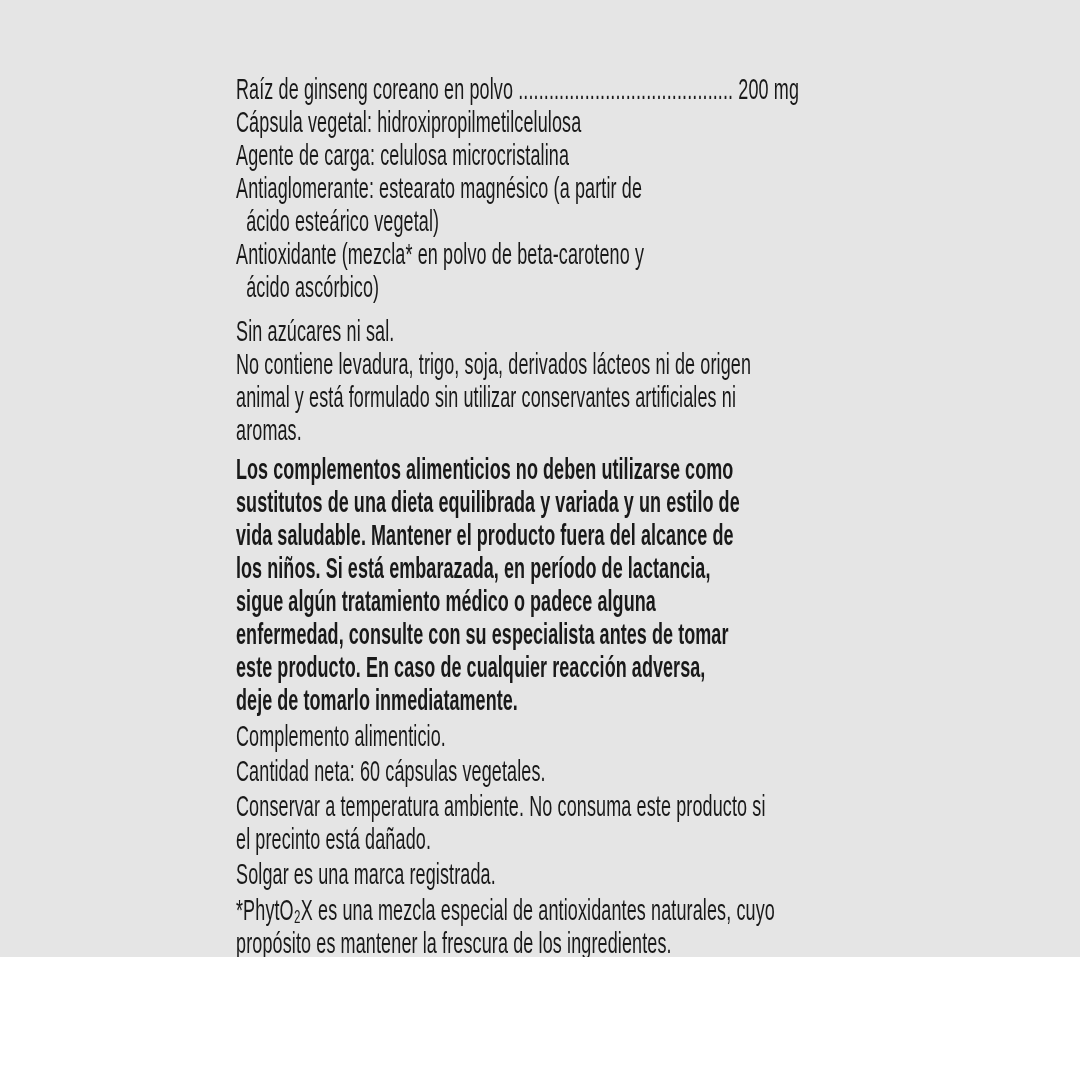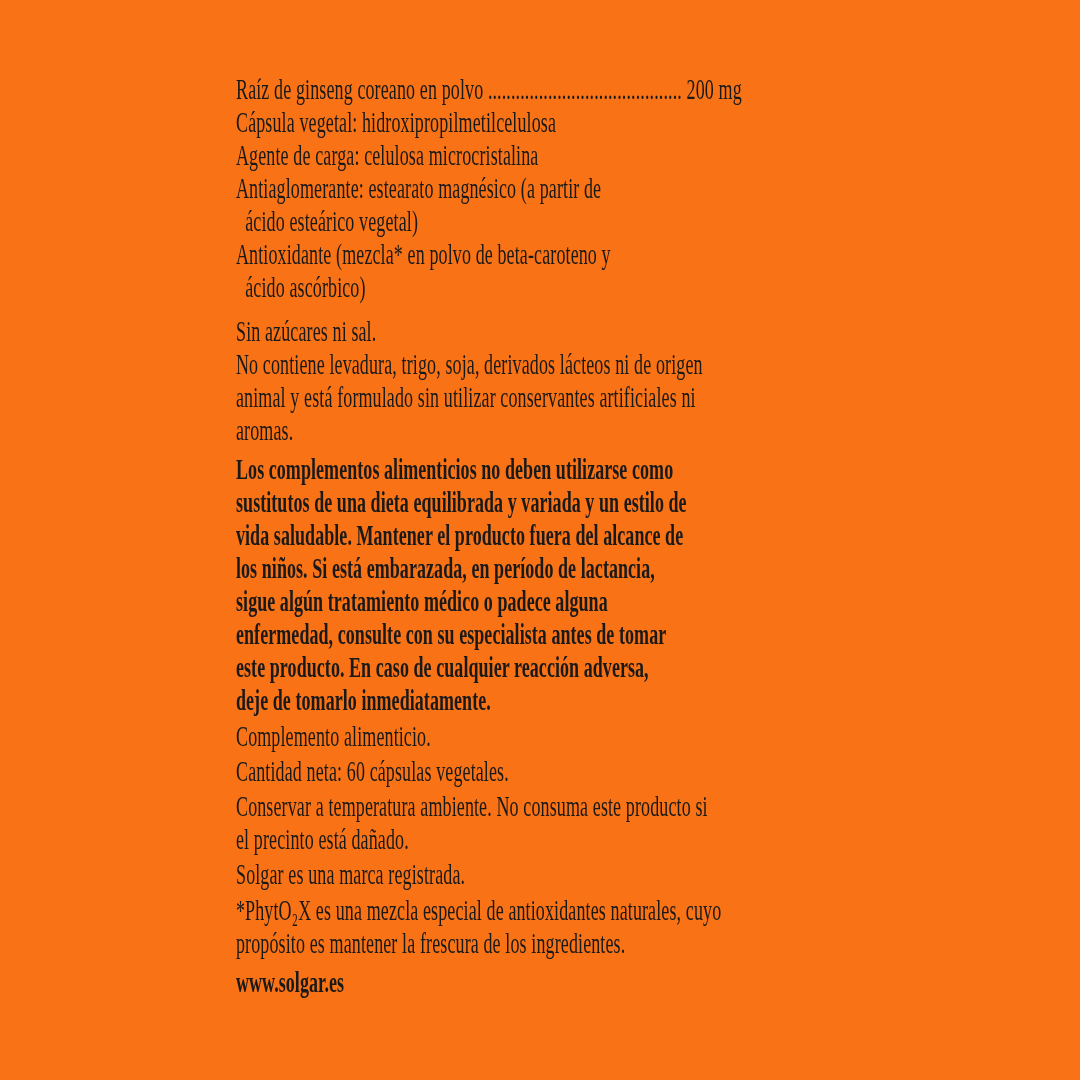--- a/index.html
+++ b/index.html
@@ -3,24 +3,24 @@
 <meta charset="utf-8">
 <style>
   html, body {
     margin: 0;
     padding: 0;
     background: #ffffff;
   }
   #stage {
     position: relative;
     width: 1080px;
-    height: 1080px;
-    background: #f97316;
+    height: 957px;
+    background: #e5e5e5;
     overflow: hidden;
-    font-family: Liberation Serif, serif;
+    font-family: Liberation Sans, sans-serif;
   }
   
   .label-text {
     position: absolute;
     left: 236px;
     top: 72px;
     width: 1040px;
     transform: scaleX(0.60);
     transform-origin: 0 0;
     color: #191919;

